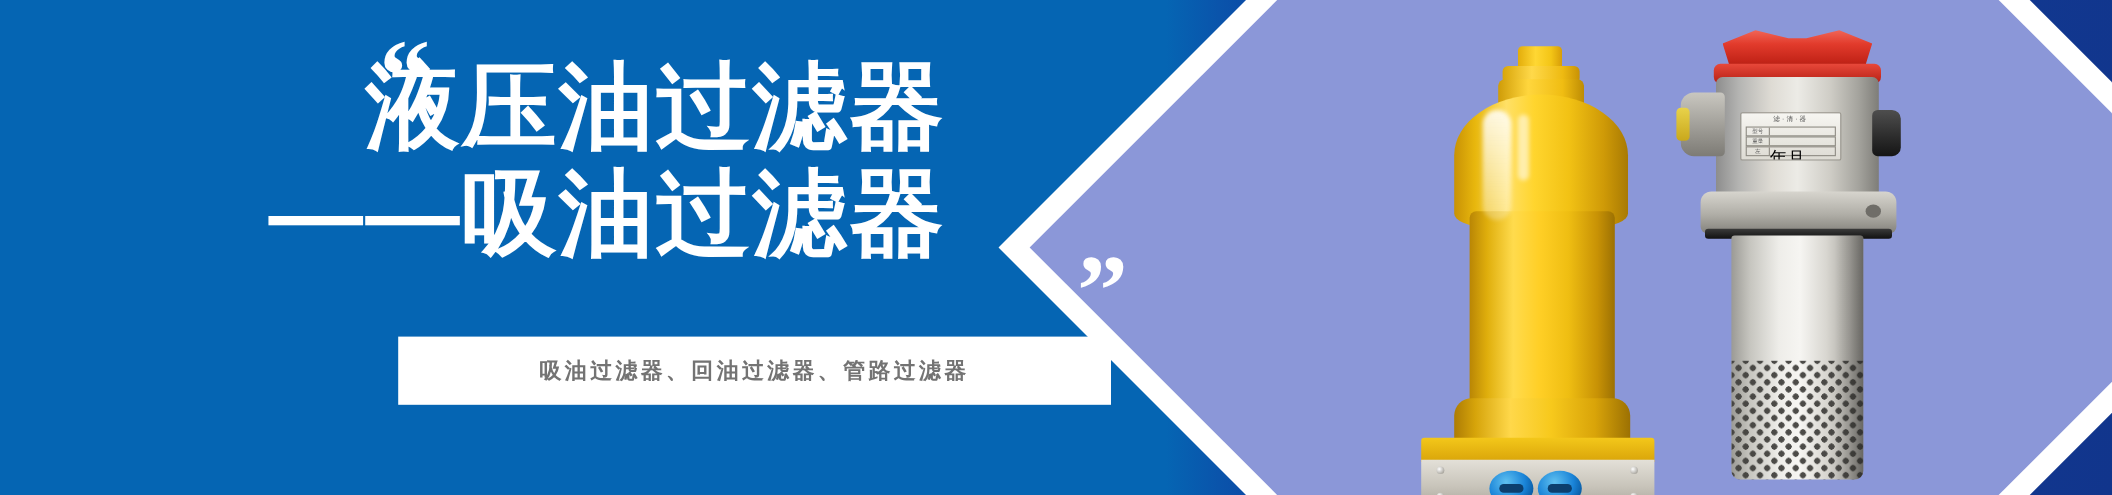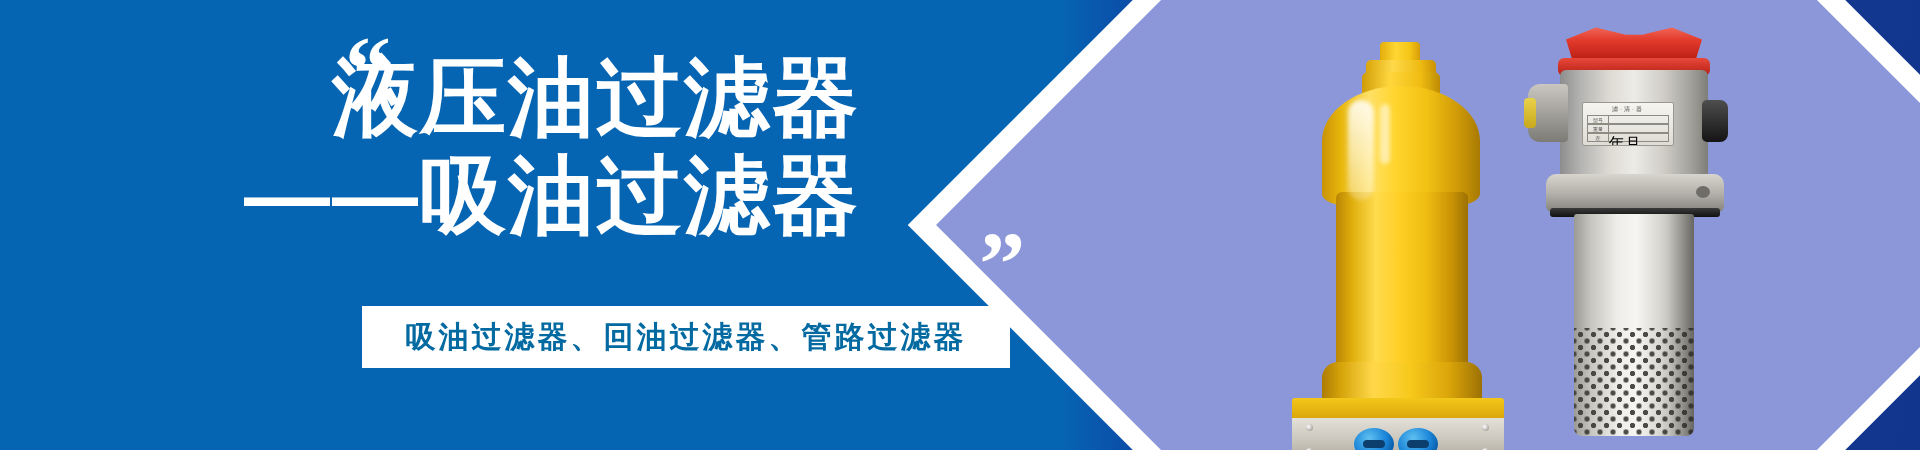--- a/index.html
+++ b/index.html
@@ -221,21 +221,21 @@
     letter-spacing:2px;
     white-space:nowrap;
   }
   .subtitle-box{
     position:absolute;left:362px;top:306px;
     width:648px;height:62px;
     background:#ffffff;
     display:flex;align-items:center;justify-content:center;
   }
   .subtitle-text{
-    font-size:30px;font-weight:700;color:#0369a1;
+    font-size:20px;font-weight:700;color:#737373;
     letter-spacing:3px;white-space:nowrap;
   }
 </style>
 </head>
 <body>
 
 <div class="banner">
 
   <div class="bg-left"></div>
   <div class="bg-right"></div>

